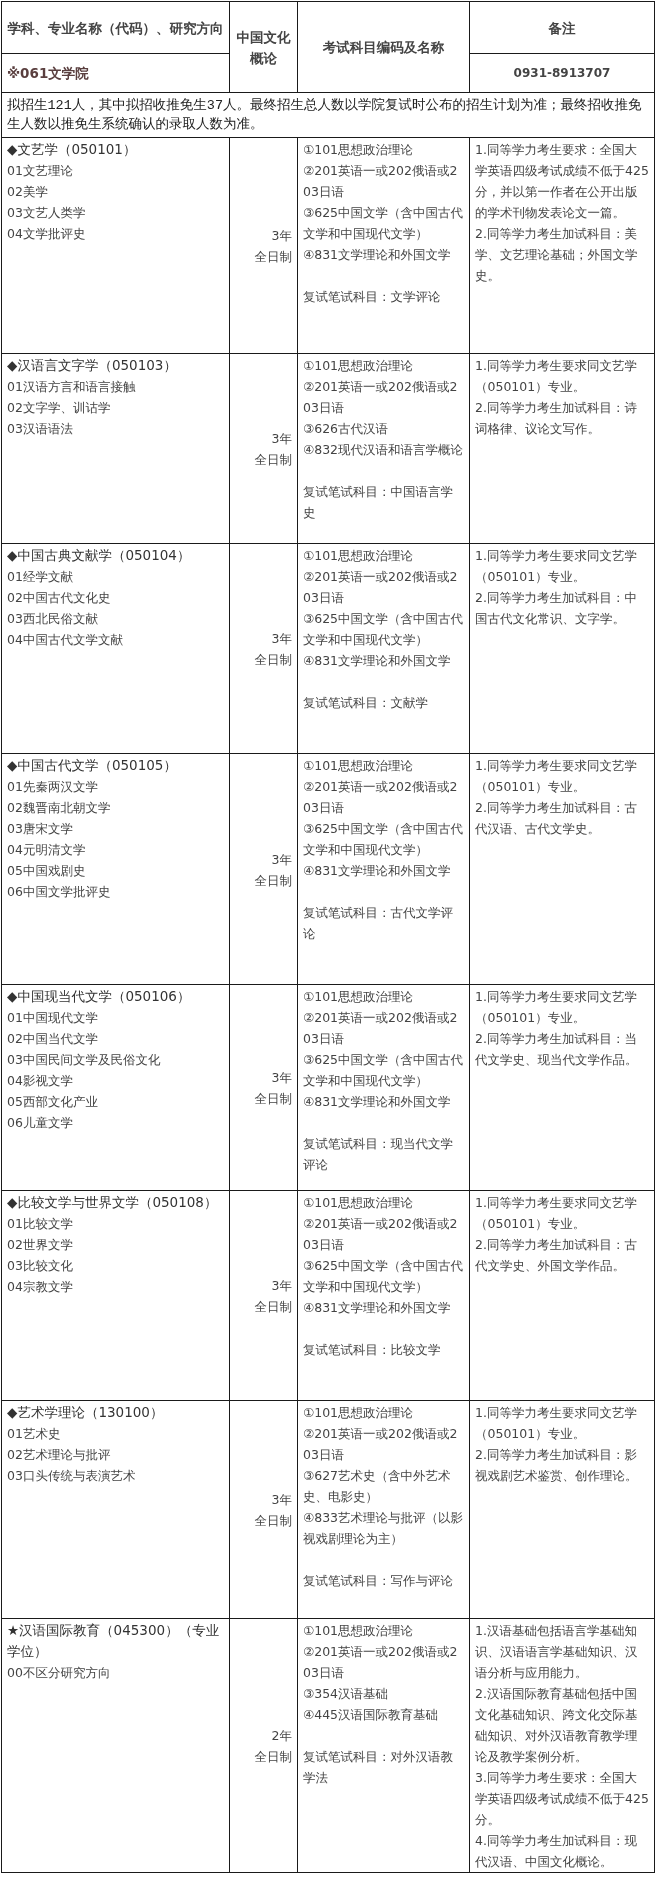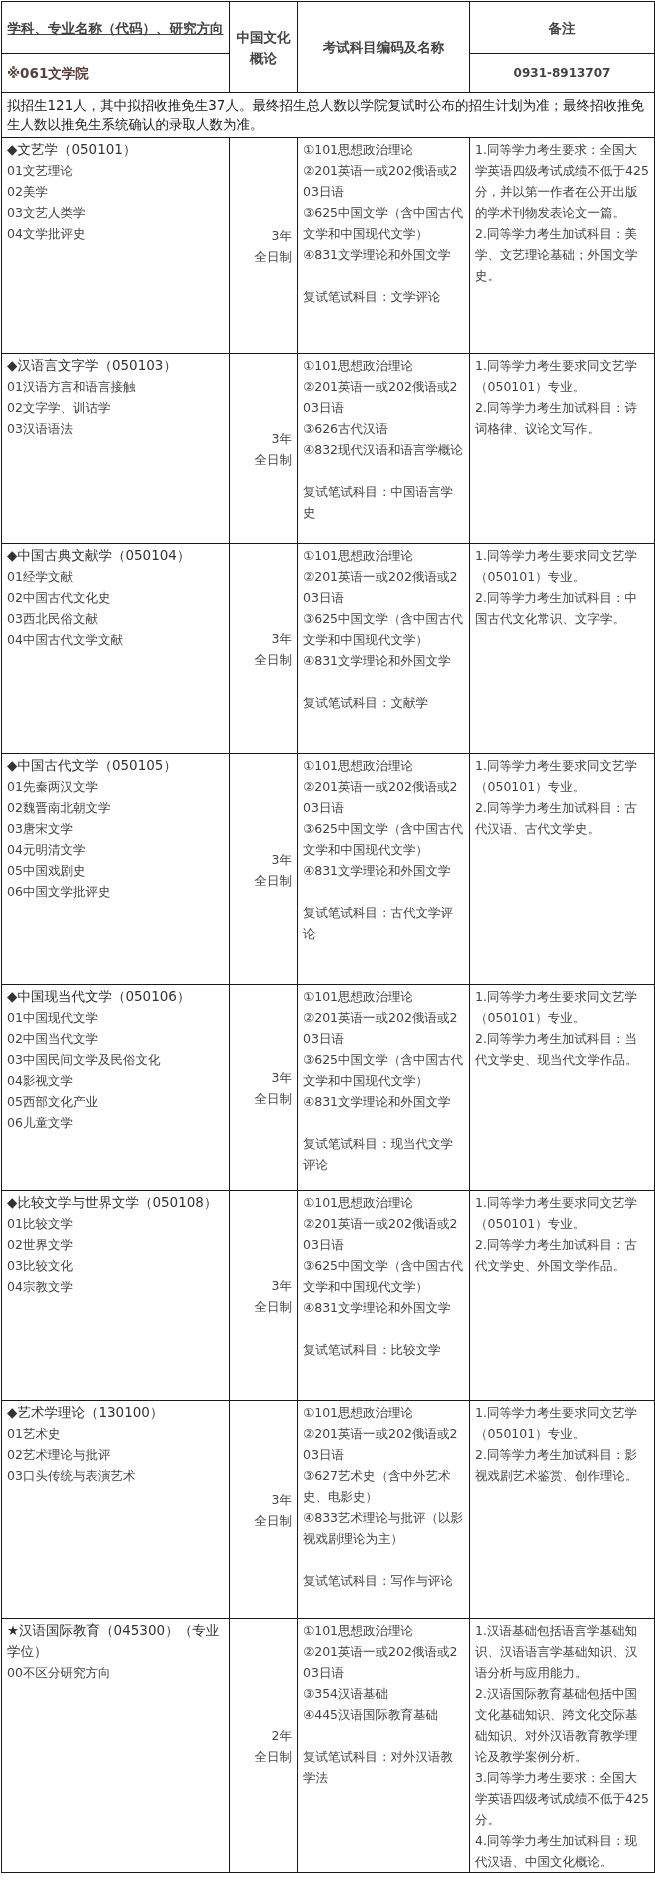--- a/index.html
+++ b/index.html
@@ -12,24 +12,24 @@
     font-size: 12.5px;
     line-height: 21px;
   }
   table.adm td {
     border: 1.5px solid #1a1a1a;
     vertical-align: top;
     padding: 1px 5px 0 5px;
     word-break: break-all;
   }
   .hdr { text-align: center; vertical-align: middle !important; font-weight: bold; color: #444; font-size: 13.5px; }
-  .hdr-left { text-align: center; vertical-align: middle !important; font-weight: bold; color: #444; font-size: 13.5px; line-height: 20px; text-decoration: underline; }
+  .hdr-left { text-align: center; vertical-align: middle !important; font-weight: bold; color: #444; font-size: 13.5px; line-height: 20px; }
   .school { vertical-align: middle !important; font-weight: bold; color: #5a3f3f; font-size: 13.5px; margin-left: 12px; }
   .phone { text-align: center; vertical-align: middle !important; font-weight: bold; color: #444; font-size: 12px; }
-  .notice { color: #222; font-size: 13.5px; line-height: 19px; padding: 3px 5px !important; }
+  .notice { color: #222; font-size: 13.5px; line-height: 19px; padding: 3px 5px !important; font-family: Liberation Mono, monospace; }
   .major-title { font-weight: normal; color: #333; font-size: 13.5px; }
   .dir-item { color: #444; }
   .mode { text-align: right; vertical-align: middle !important; color: #444; }
   .exam-line, .remark-line { color: #444; }
   .spacer { height: 21px; }
 </style>
 </head>
 <body>
 
 <table class="adm">

